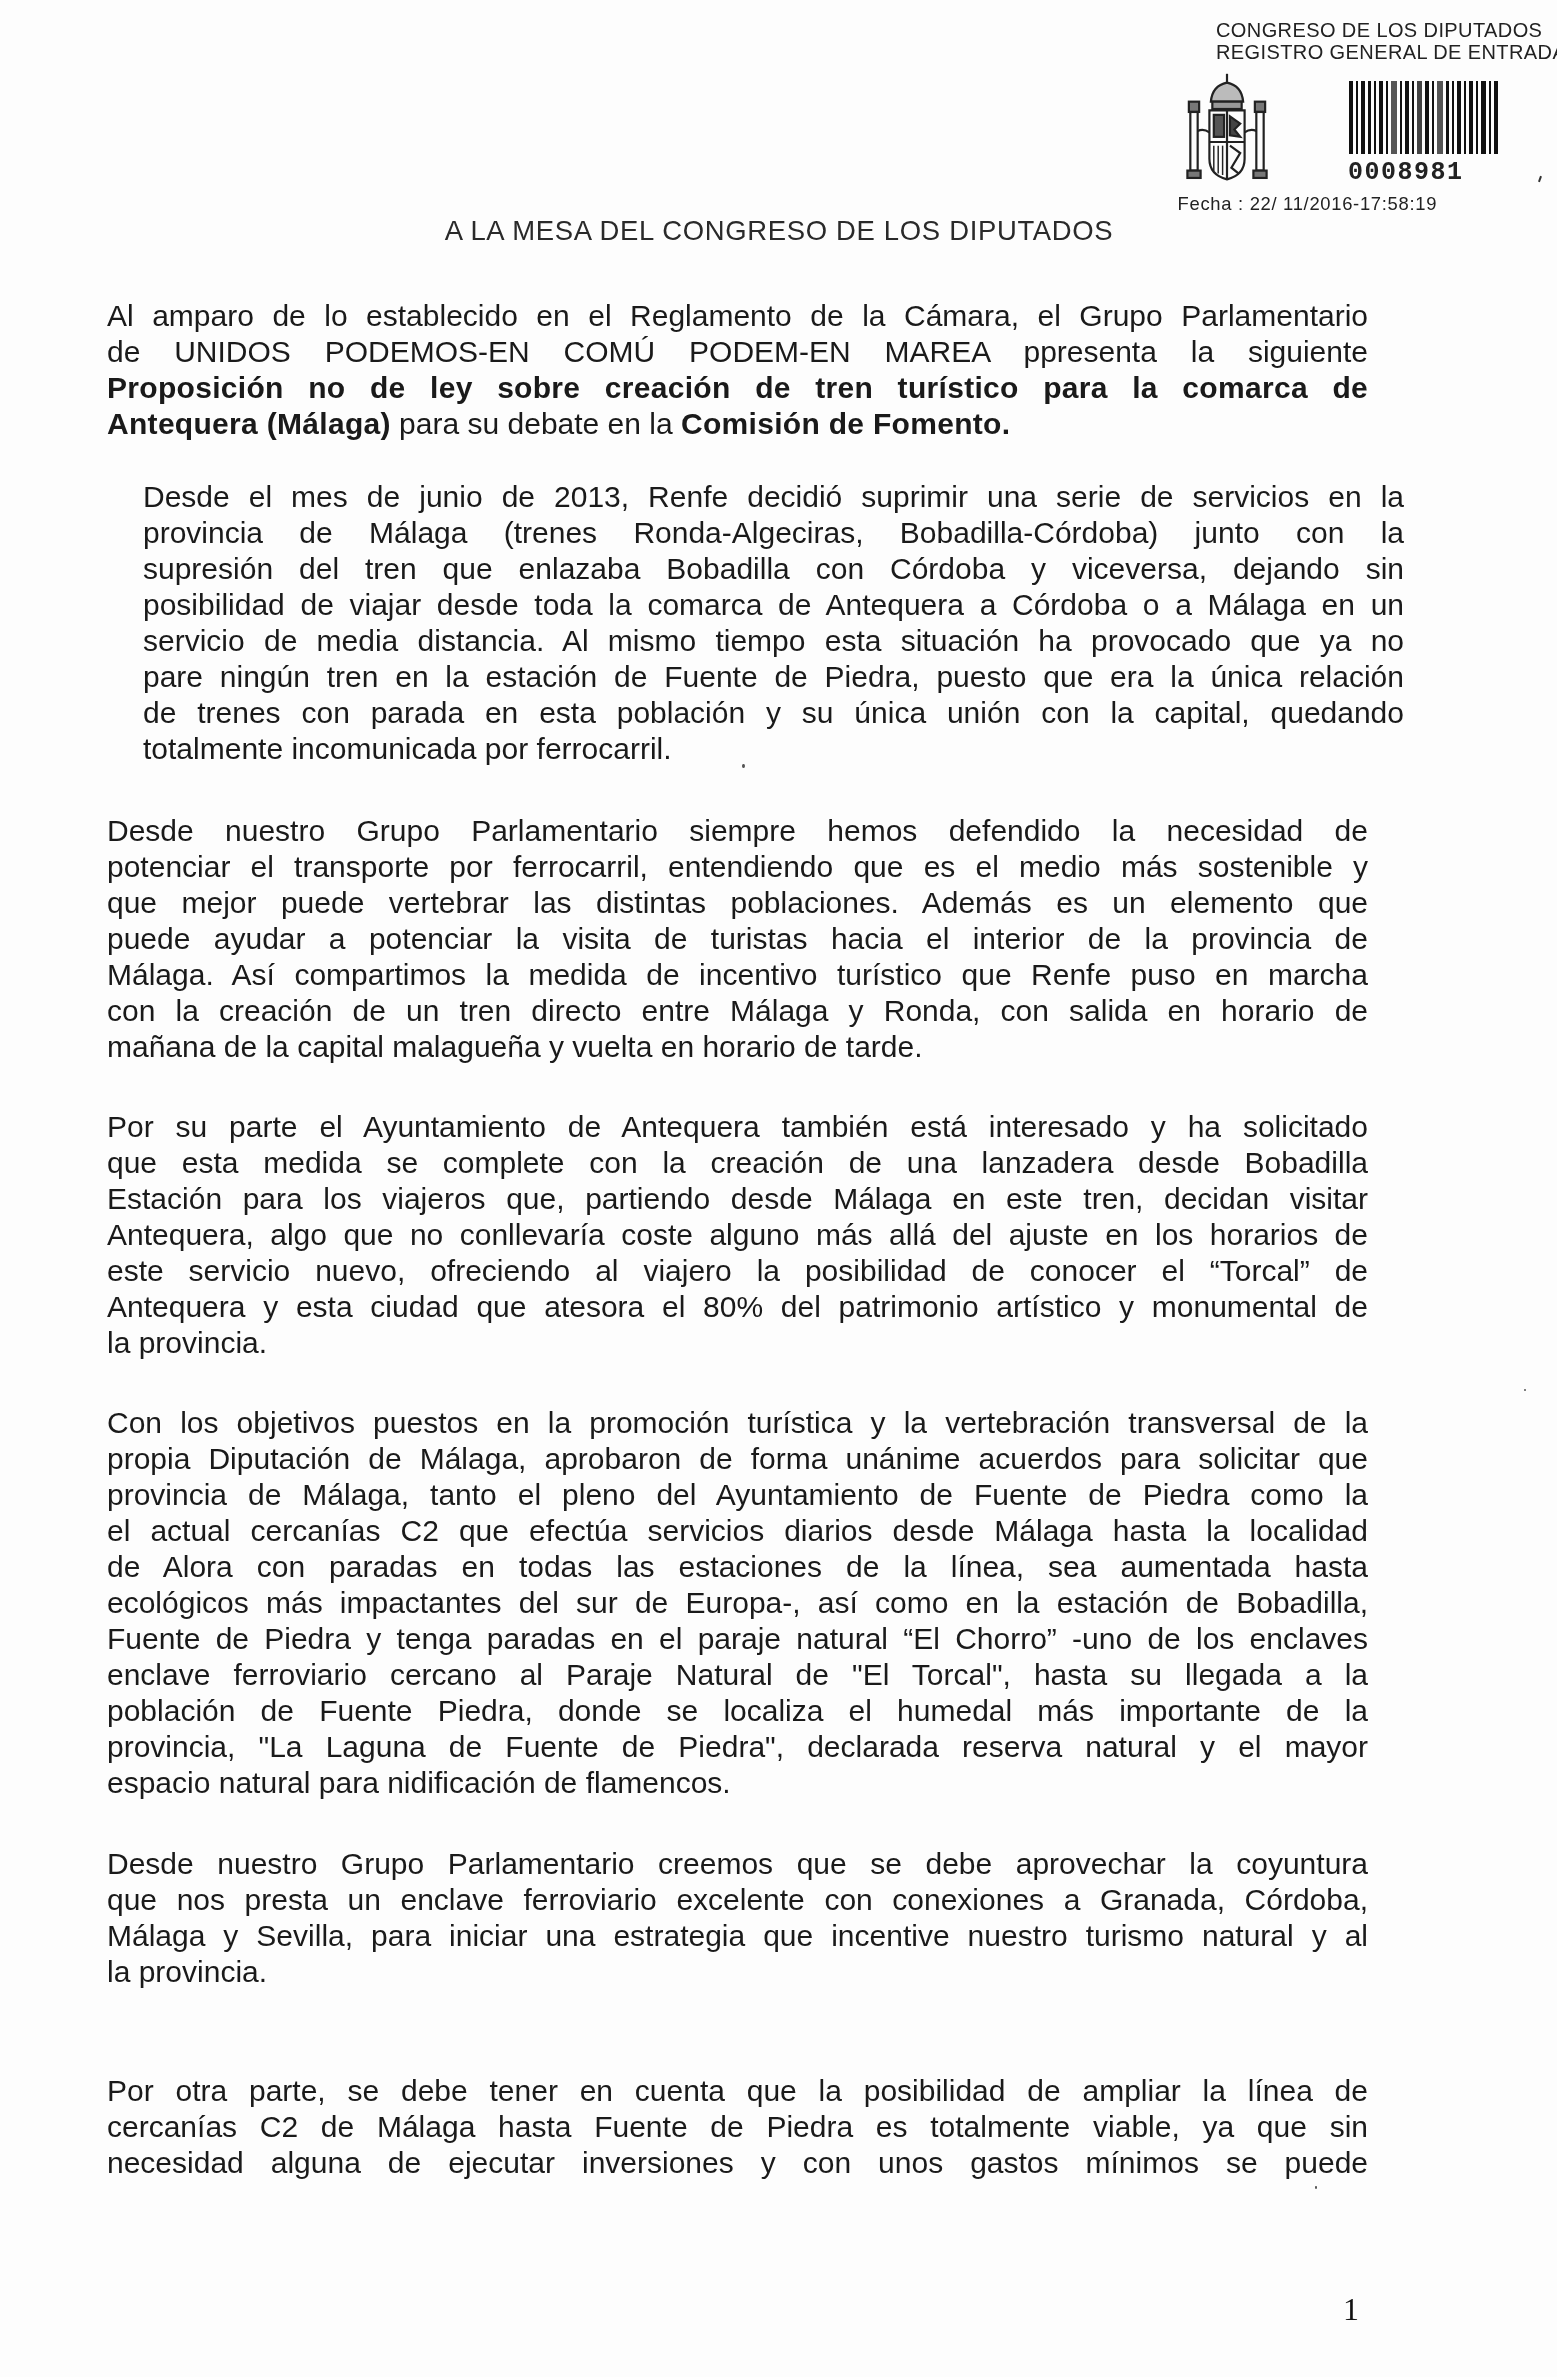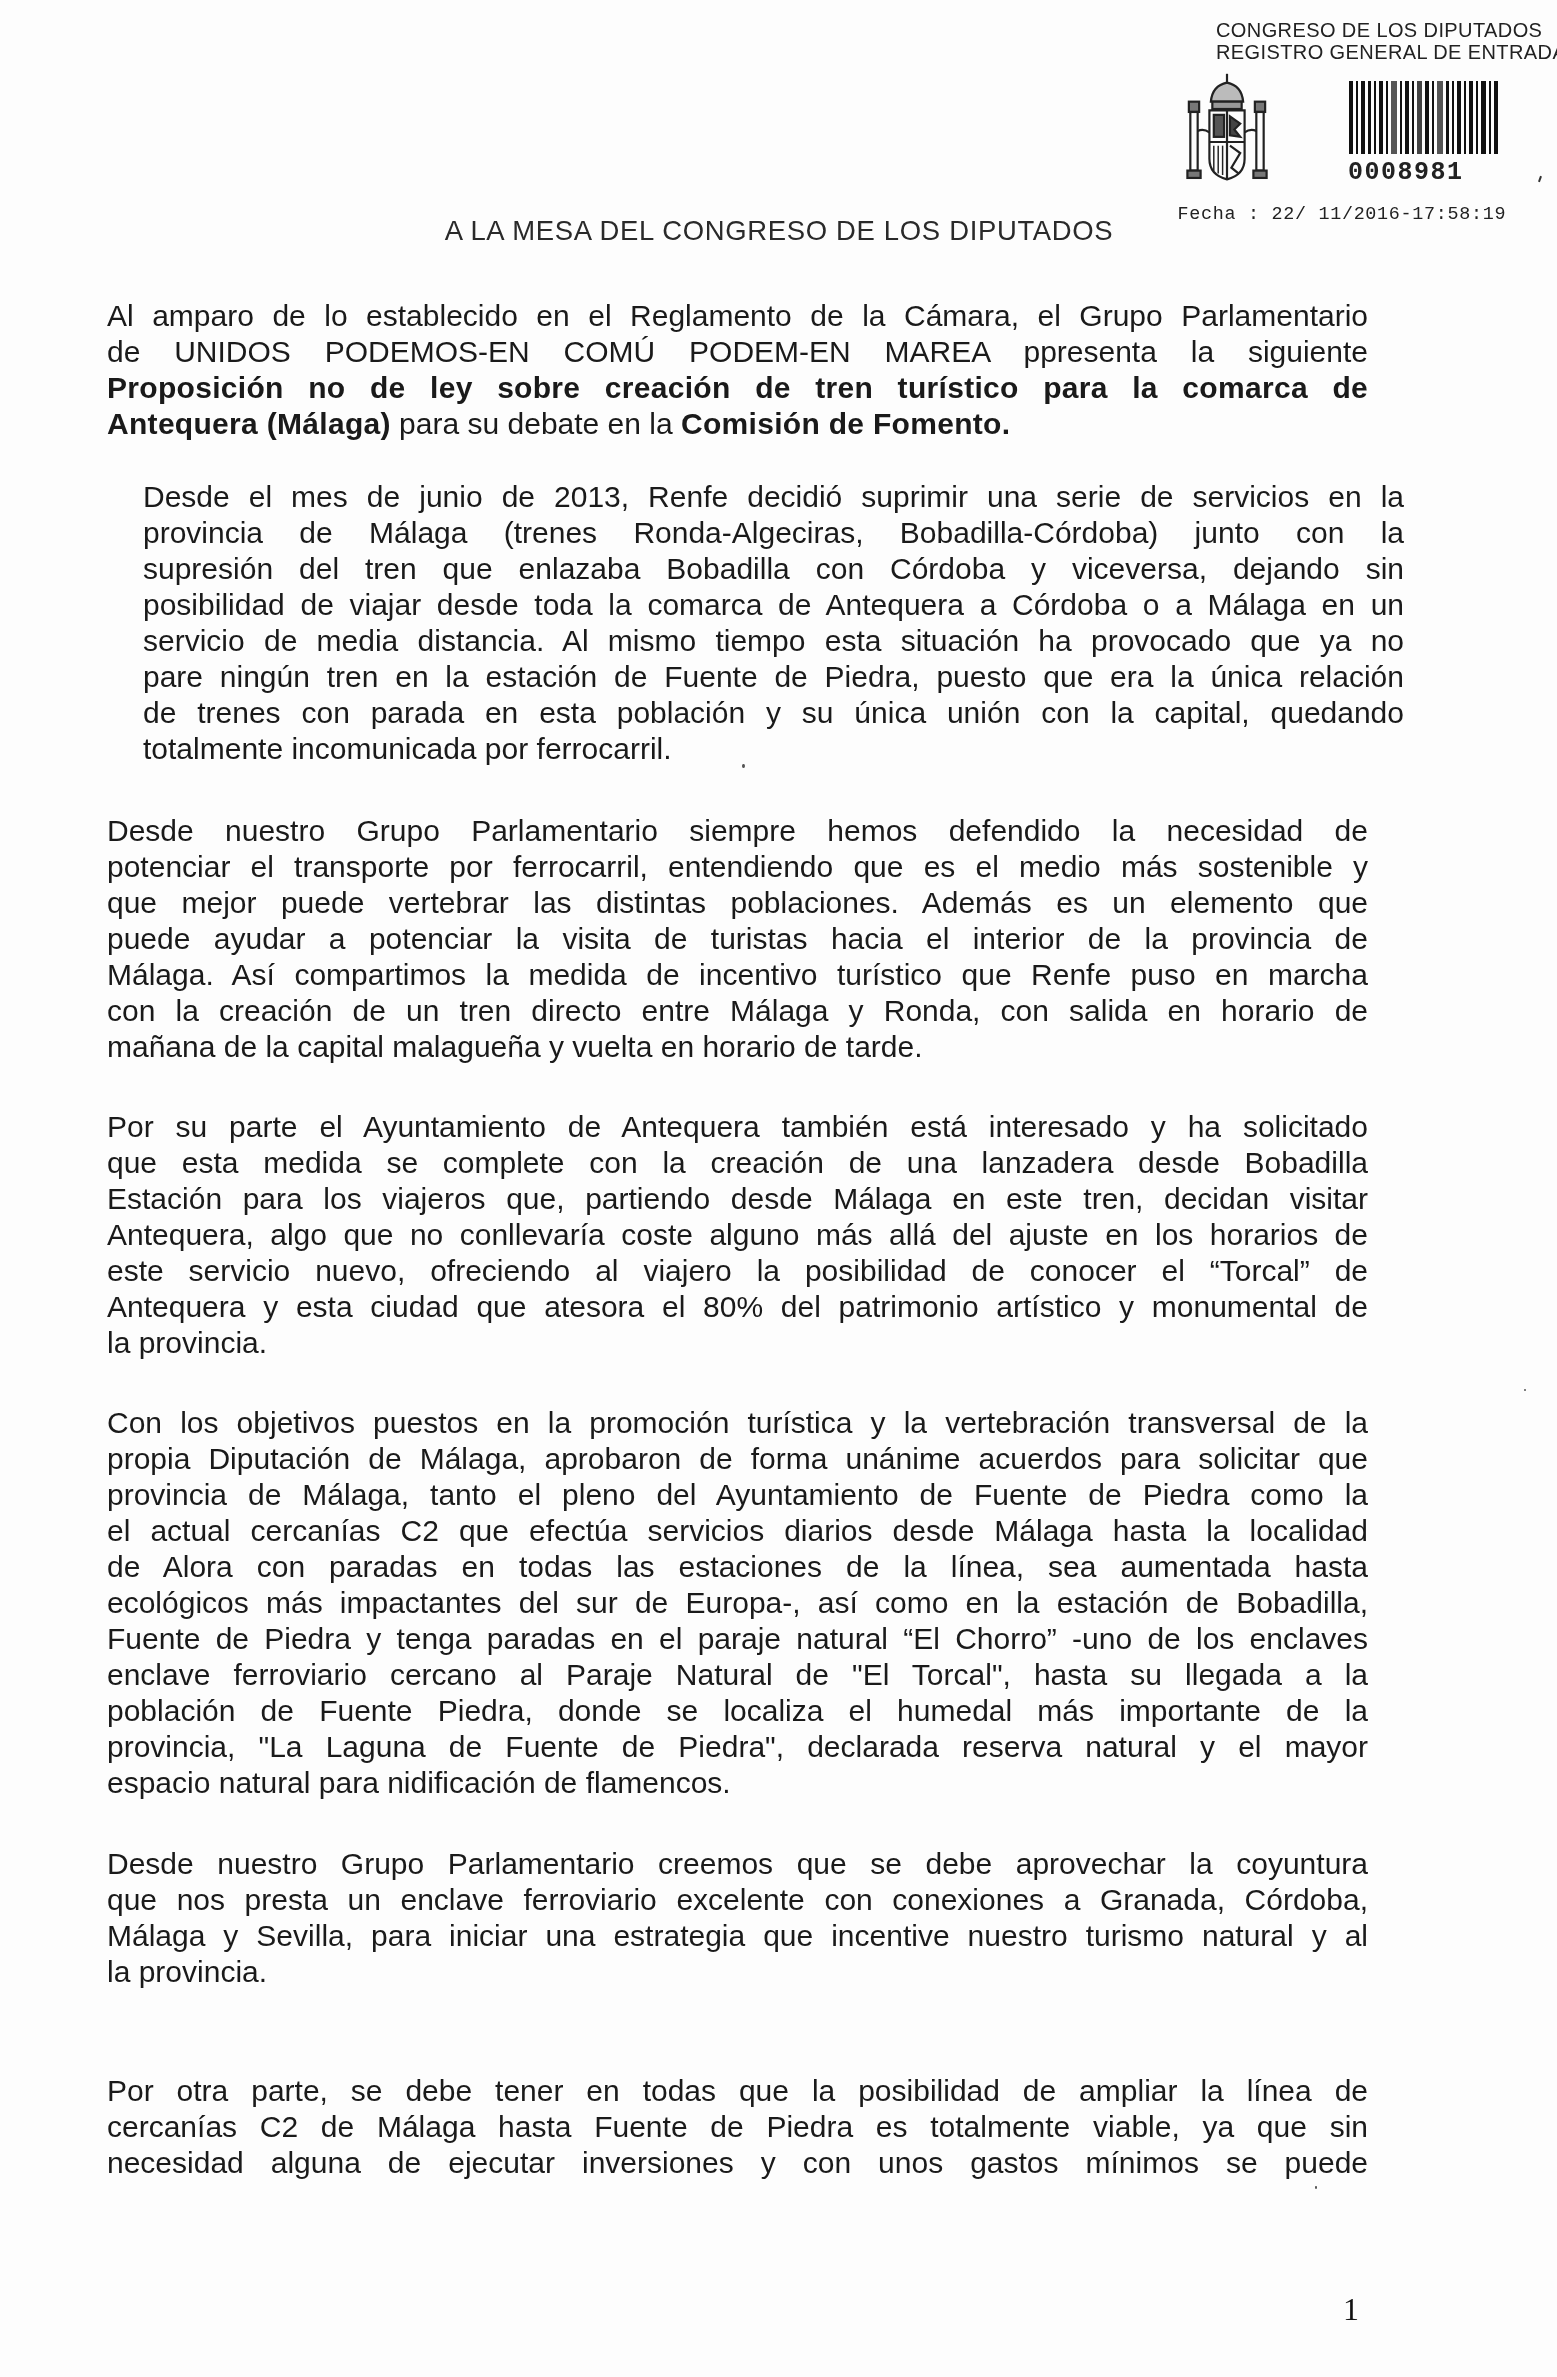--- a/index.html
+++ b/index.html
@@ -9,21 +9,21 @@
   }
   
   .stamp { position: absolute; left: 1157px; top: 13.2px; width: 389px; height: 206px; font-family: "Liberation Sans", sans-serif; color: #222; }
   .stamp-line { position: absolute; left: 59px; font-size: 20px; letter-spacing: 0.4px; line-height: 20.6px; white-space: nowrap; text-align: center; }
   .stamp-line.l1 { top: 7.3px; }
   .stamp-line.l2 { top: 29px; }
   .coat { position: absolute; left: 26px; top: 59px; width: 88px; height: 118px; }
   .barcode { position: absolute; left: 192px; top: 68px; width: 162px; height: 73px; display: flex; gap: 2.9px; align-items: stretch; }
   .barcode span { background: #111; display: block; }
   .reg-number { position: absolute; left: 191px; top: 145px; font-family: "Liberation Mono", monospace; font-weight: bold; font-size: 25px; letter-spacing: 1.5px; }
-  .reg-date { position: absolute; left: 20.6px; top: 180px; font-family: Liberation Mono, monospace; font-size: 18.4px; letter-spacing: 0.7px; white-space: nowrap; margin-top: 11px; }
+  .reg-date { position: absolute; left: 20.6px; top: 180px; font-family: Liberation Sans, sans-serif; font-size: 18.4px; letter-spacing: 0.7px; white-space: nowrap; }
   .tick { position: absolute; left: 382px; top: 163px; width: 2.2px; height: 5.9px; background: #333; transform: rotate(20deg); }
 
   
   .doc-title { position: absolute; left: 0; width: 100%; top: 215px; text-align: center; font-size: 28px; letter-spacing: 0.7px; color: #2a2a2a; transform: scaleX(0.98); }
 
   
   .body-text { position: absolute; left: 107px; width: 1261px; font-size: 30px; line-height: 36px; }
   .line { display: block; text-align: justify; text-align-last: justify; white-space: nowrap; height: 36px; overflow: visible; }
   .line.last { text-align-last: left; }
   .bold { font-weight: bold; letter-spacing: 0.3px; }
@@ -150,21 +150,21 @@
     <div class="line" style="white-space: normal;"><span>provincia, "La Laguna de Fuente de Piedra", declarada reserva natural y el mayor</span></div>
     <div class="line last" style="white-space: normal;"><span>espacio natural para nidificación de flamencos.</span></div>
   </div>
 <div class="body-text p6">
     <div class="line" style="white-space: normal;"><span>Desde nuestro Grupo Parlamentario creemos que se debe aprovechar la coyuntura</span></div>
     <div class="line" style="white-space: normal;"><span>que nos presta un enclave ferroviario excelente con conexiones a Granada, Córdoba,</span></div>
     <div class="line" style="white-space: normal;"><span>Málaga y Sevilla, para iniciar una estrategia que incentive nuestro turismo natural y al</span></div>
     <div class="line last" style="white-space: normal;"><span>la provincia.</span></div>
   </div>
 <div class="body-text p7">
-    <div class="line" style="white-space: normal;"><span>Por otra parte, se debe tener en todas que la posibilidad de ampliar la línea de</span></div>
+    <div class="line" style="white-space: normal;"><span>Por otra parte, se debe tener en cuenta que la posibilidad de ampliar la línea de</span></div>
     <div class="line" style="white-space: normal;"><span>cercanías C2 de Málaga hasta Fuente de Piedra es totalmente viable, ya que sin</span></div>
     <div class="line" style="white-space: normal;"><span>necesidad alguna de ejecutar inversiones y con unos gastos mínimos se puede</span></div>
   </div>
 
 <div class="page-number">1</div>
 
 <div class="speck" style="left:742px;top:764px;width:2.9px;height:4.4px;"></div>
 <div class="speck" style="left:1524px;top:1389px;width:2.2px;height:2.2px;"></div>
 <div class="speck" style="left:1315px;top:2186px;width:1.5px;height:2.9px;"></div>
 

